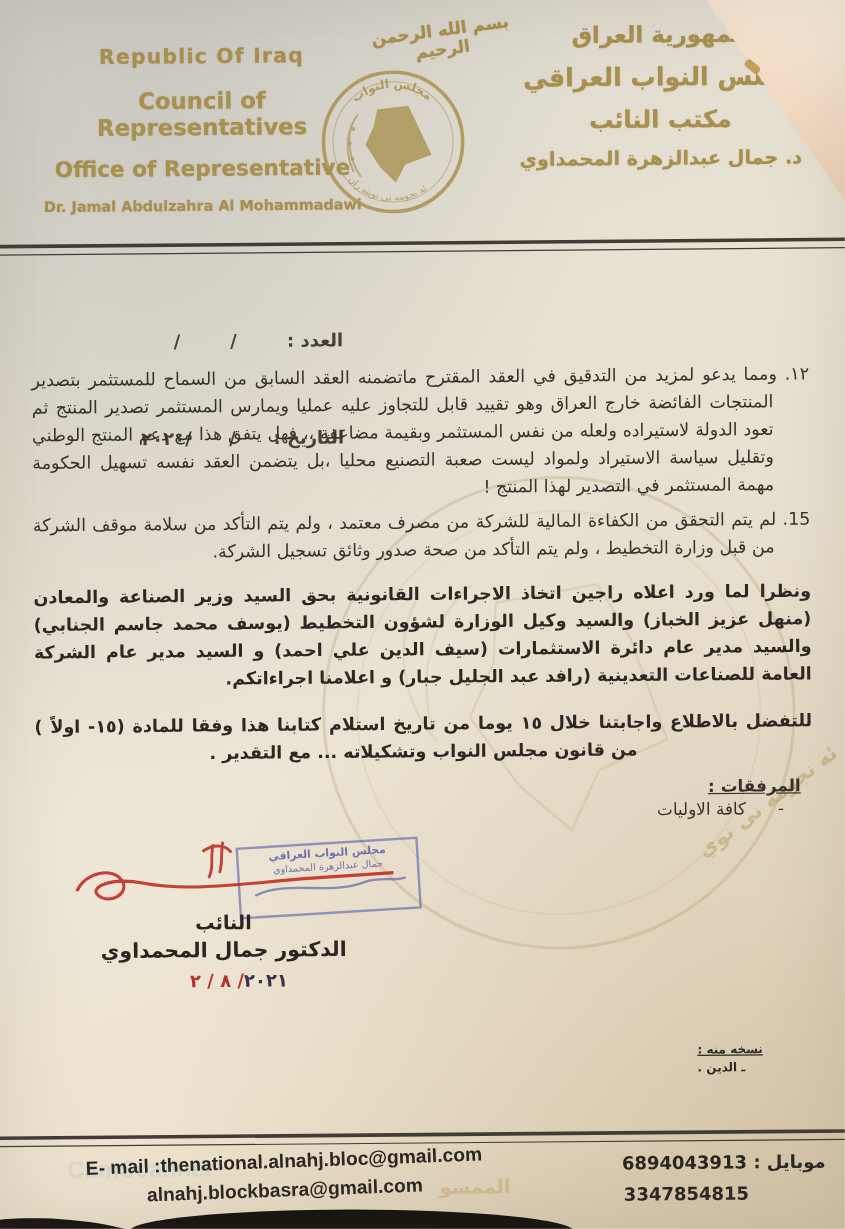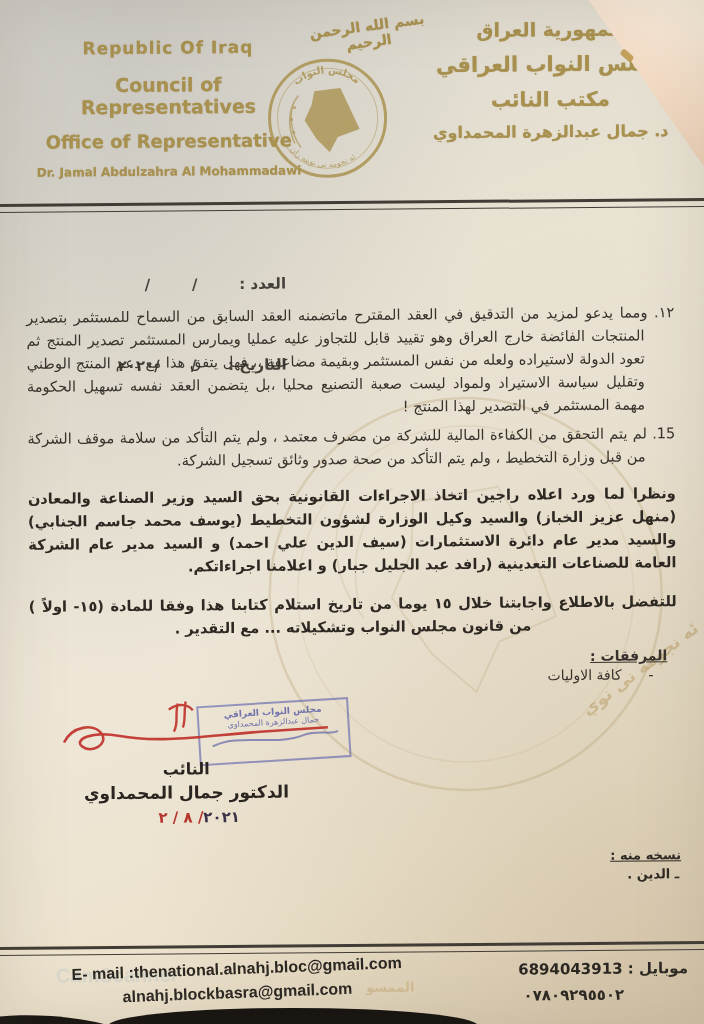--- a/index.html
+++ b/index.html
@@ -59,36 +59,36 @@
     color:#5c61a8;text-align:center;direction:rtl;padding-top:3px;box-sizing:border-box;opacity:.85;}
   .stamp .s1{font-size:9px;font-weight:bold;}
   .stamp .s2{font-size:8px;margin-top:1px;}
   .redsig{position:absolute;left:48px;top:694px;width:300px;height:80px;}
   .sigblock{position:absolute;left:52px;top:758px;width:264px;text-align:center;direction:rtl;color:#2a2520;}
   .sigblock .t{font-size:16px;font-weight:bold;}
   .sigblock .n{font-size:17px;font-weight:bold;margin-top:4px;}
   .sigdate{font-size:15px;font-weight:bold;margin-top:6px;direction:ltr;}
   .sigdate .yr{color:#3a3048;margin-right:4px;margin-top:10px;}
   .sigdate .rd{color:#b5342c;margin-left:29px;}
-  .copyto{position:absolute;left:578px;top:850px;width:100px;direction:rtl;text-align:right;
-    color:#2f2a24;font-size:13px;font-weight:bold;}
+  .copyto{position:absolute;left:578px;top:872px;width:100px;direction:rtl;text-align:left;
+    color:#2f2a24;font-size:10px;font-weight:bold;}
   .copyto .lbl{text-decoration:underline;}
   .copyto .itm{margin-top:4px;padding-right:2px;}
   
   .emailblock{position:absolute;left:28px;top:956px;width:410px;text-align:center;
     transform:rotate(-1.6deg);color:#2b2722;font-size:16px;font-weight:bold;
     font-family:"Liberation Sans", sans-serif;line-height:24px;}
   .mobileblock{position:absolute;left:438px;top:958px;width:246px;direction:rtl;text-align:right;
     color:#2b2722;font-size:15px;font-weight:bold;line-height:26px;}
   .mobileblock .l2{padding-right:64px;}
   
   .wm-circle{position:absolute;left:263px;top:393px;width:404px;height:404px;pointer-events:none;}
   .wm-diag{position:absolute;left:452px;top:700px;width:270px;transform:rotate(-37deg);
     font-size:17px;font-weight:bold;color:rgba(186,158,104,.55);direction:rtl;}
-  .wm-scan{position:absolute;left:362px;top:980px;font-size:13px;font-weight:bold;
+  .wm-scan{position:absolute;left:362px;top:980px;font-size:16px;font-weight:bold;
     color:rgba(196,166,112,.5);direction:rtl;}
   .wm-cs{position:absolute;left:52px;top:962px;font-size:20px;font-weight:bold;
     color:rgba(150,180,205,.22);font-family:"Liberation Sans", sans-serif;}
   
   .fold{position:absolute;left:577px;top:-2px;width:129px;height:172px;
     clip-path:polygon(8% 0, 100% 0, 100% 100%);
     background:linear-gradient(205deg,#f9ecdc 10%, #f3dcc6 45%, #e8c8ad 90%);
     box-shadow:-3px 3px 6px rgba(90,70,50,.25);}
   .goldfleck{position:absolute;left:620px;top:52px;width:14px;height:7px;background:#b8913f;
     border-radius:3px;transform:rotate(40deg);opacity:.8;}
@@ -197,21 +197,21 @@
     <div class="wm-cs">CamScanner</div>
     <div class="wm-scan">الممسو</div>
 
     <div class="emailblock">
       <div><span>E- mail :</span><span>thenational.alnahj.bloc@gmail.com</span></div>
       <div><span>alnahj.blockbasra@gmail.com</span></div>
     </div>
 
     <div class="mobileblock">
       <div><span>موبايل :</span> <span>6894043913</span></div>
-      <div class="l2"><span>٠٧٨٠٩٢٩٥٥٠٢</span></div>
+      <div class="l2"><span>3347854815</span></div>
     </div>
 
   </div>
 
   <div class="fold"></div>
   <div class="goldfleck"></div>
   <div class="bottomedge"></div>
   <div class="bottomedge2"></div>
 </div>
 

